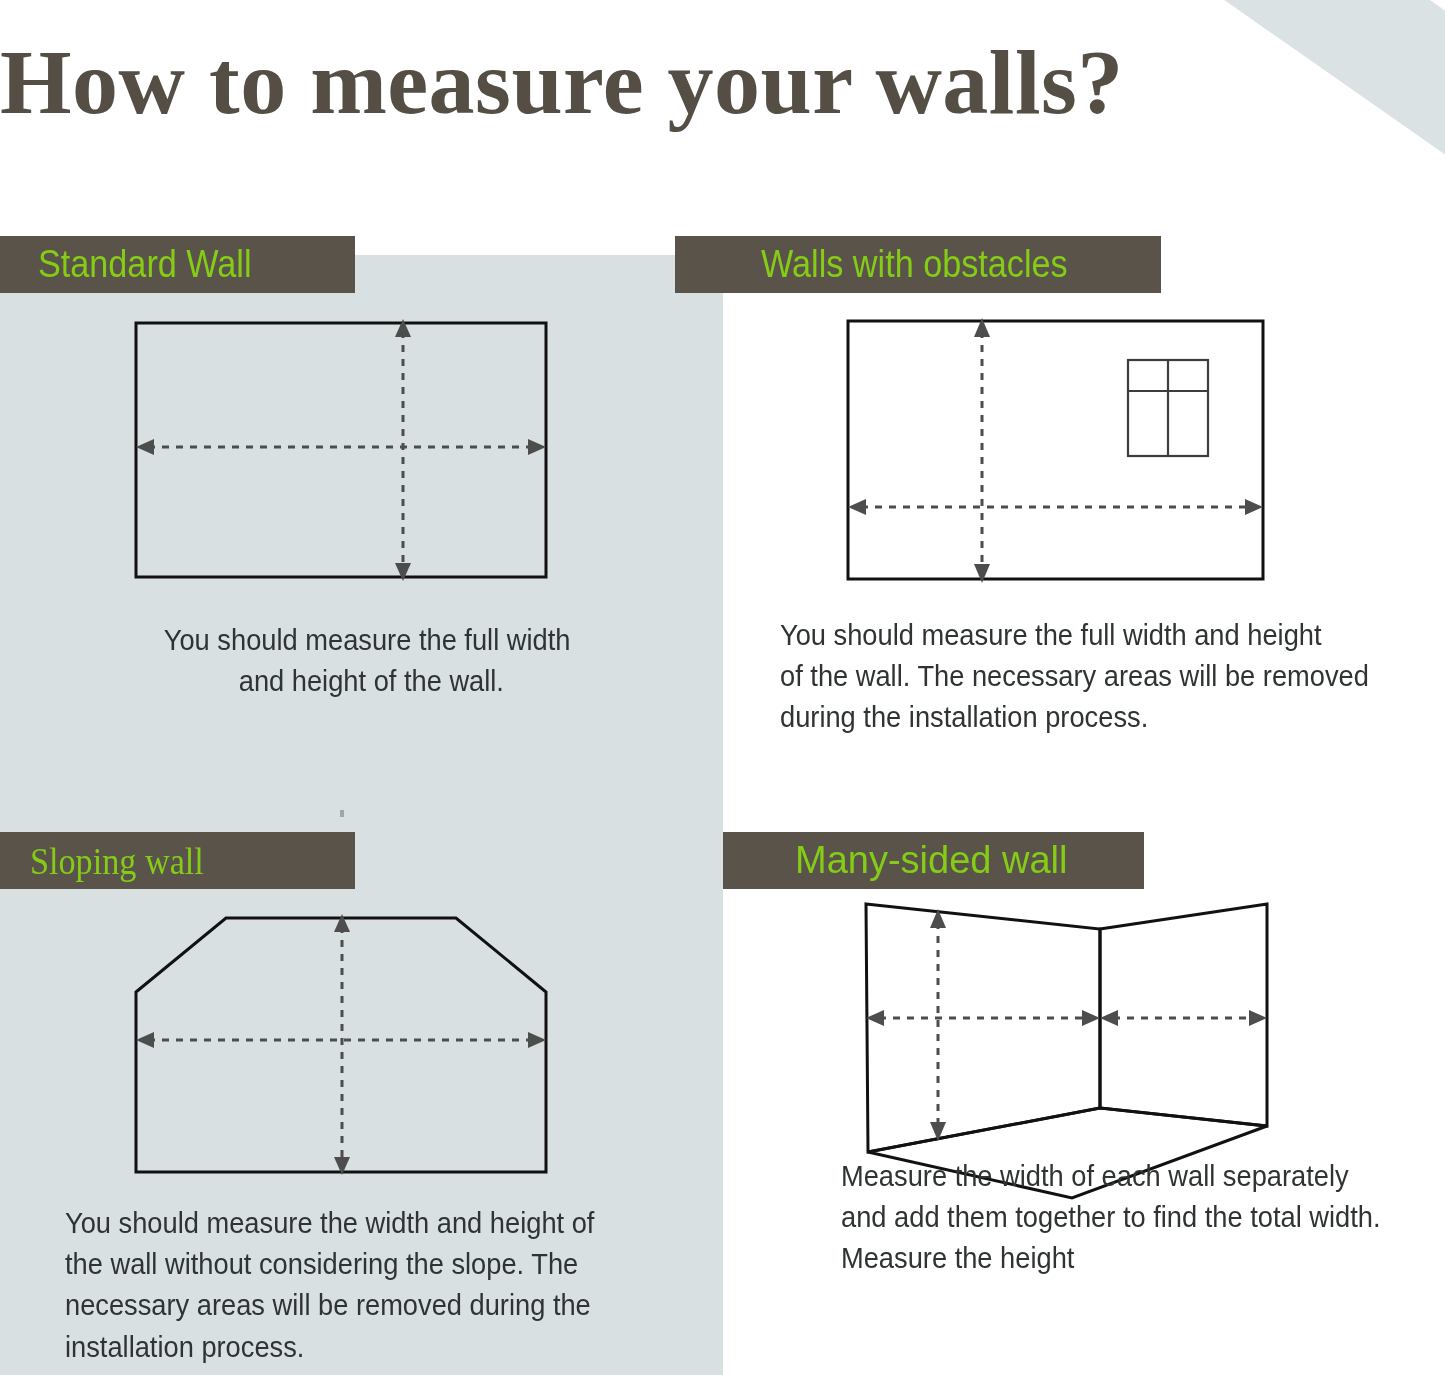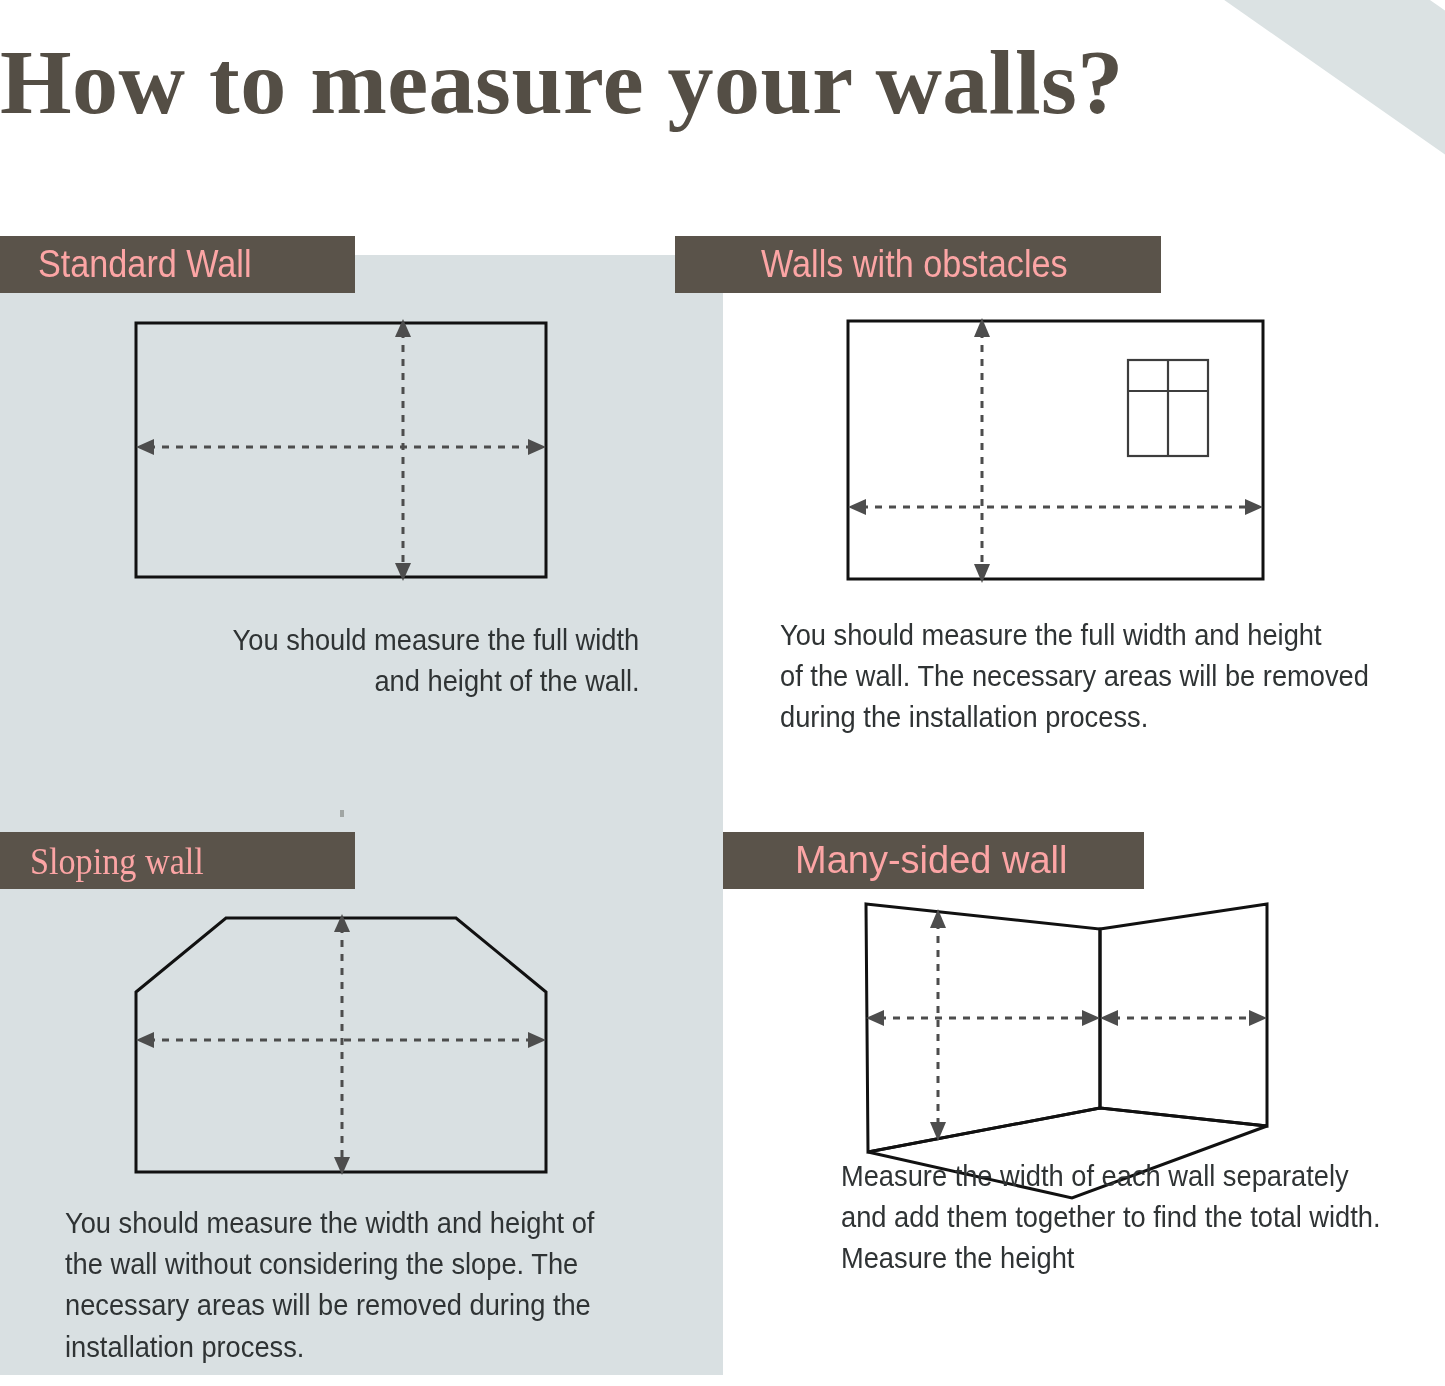--- a/index.html
+++ b/index.html
@@ -53,21 +53,21 @@
     position:absolute;
     left:340px; top:810px; width:4px; height:7px;
     background:#8e938f; opacity:.75;
     z-index:2;
   }
 
   
   .bar {
     position:absolute;
     background:#5a534a;
-    color:#fca5a5;
+    color:#84cc16;
     display:flex;
     align-items:center;
     z-index:4;
     font-weight:400;
   }
   .bar span { display:block; }
 
   .bar-standard   { left:0px;   top:236px; width:355px; height:57px;
                     font-size:38px; padding-left:38px;
                     font-family:"Liberation Sans Narrow","Liberation Sans",sans-serif; }
@@ -89,21 +89,21 @@
   .caption {
     position:absolute;
     color:#2f3334;
     font-size:29px;
     line-height:1.42;
     z-index:4;
     font-family:"Liberation Sans Narrow","Liberation Sans",sans-serif;
   }
   .caption span { display:block; transform:scaleX(0.94); transform-origin:left center; }
 
-  .cap-standard   { left:118px; top:620px; width:530px; text-align:right;margin-left:23px; }
+  .cap-standard   { left:118px; top:620px; width:530px; text-align:center; }
   .cap-standard span:nth-child(2) { margin-left:8px; }
   .cap-obstacles  { left:780px; top:615px; width:640px; }
   .cap-sloping    { left:65px;  top:1203px; width:610px; }
   .cap-manysided  { left:815px; top:1156px; width:620px;margin-left:26px; }
 
   
   svg.draw { position:absolute; z-index:3; overflow:visible; }
   .outline { fill:none; stroke:#111111; stroke-width:3; }
   .thinline { fill:none; stroke:#3d3d3d; stroke-width:2.2; }
   .dash { stroke:#4d4d4d; stroke-width:3; stroke-dasharray:7 7; fill:none; }

